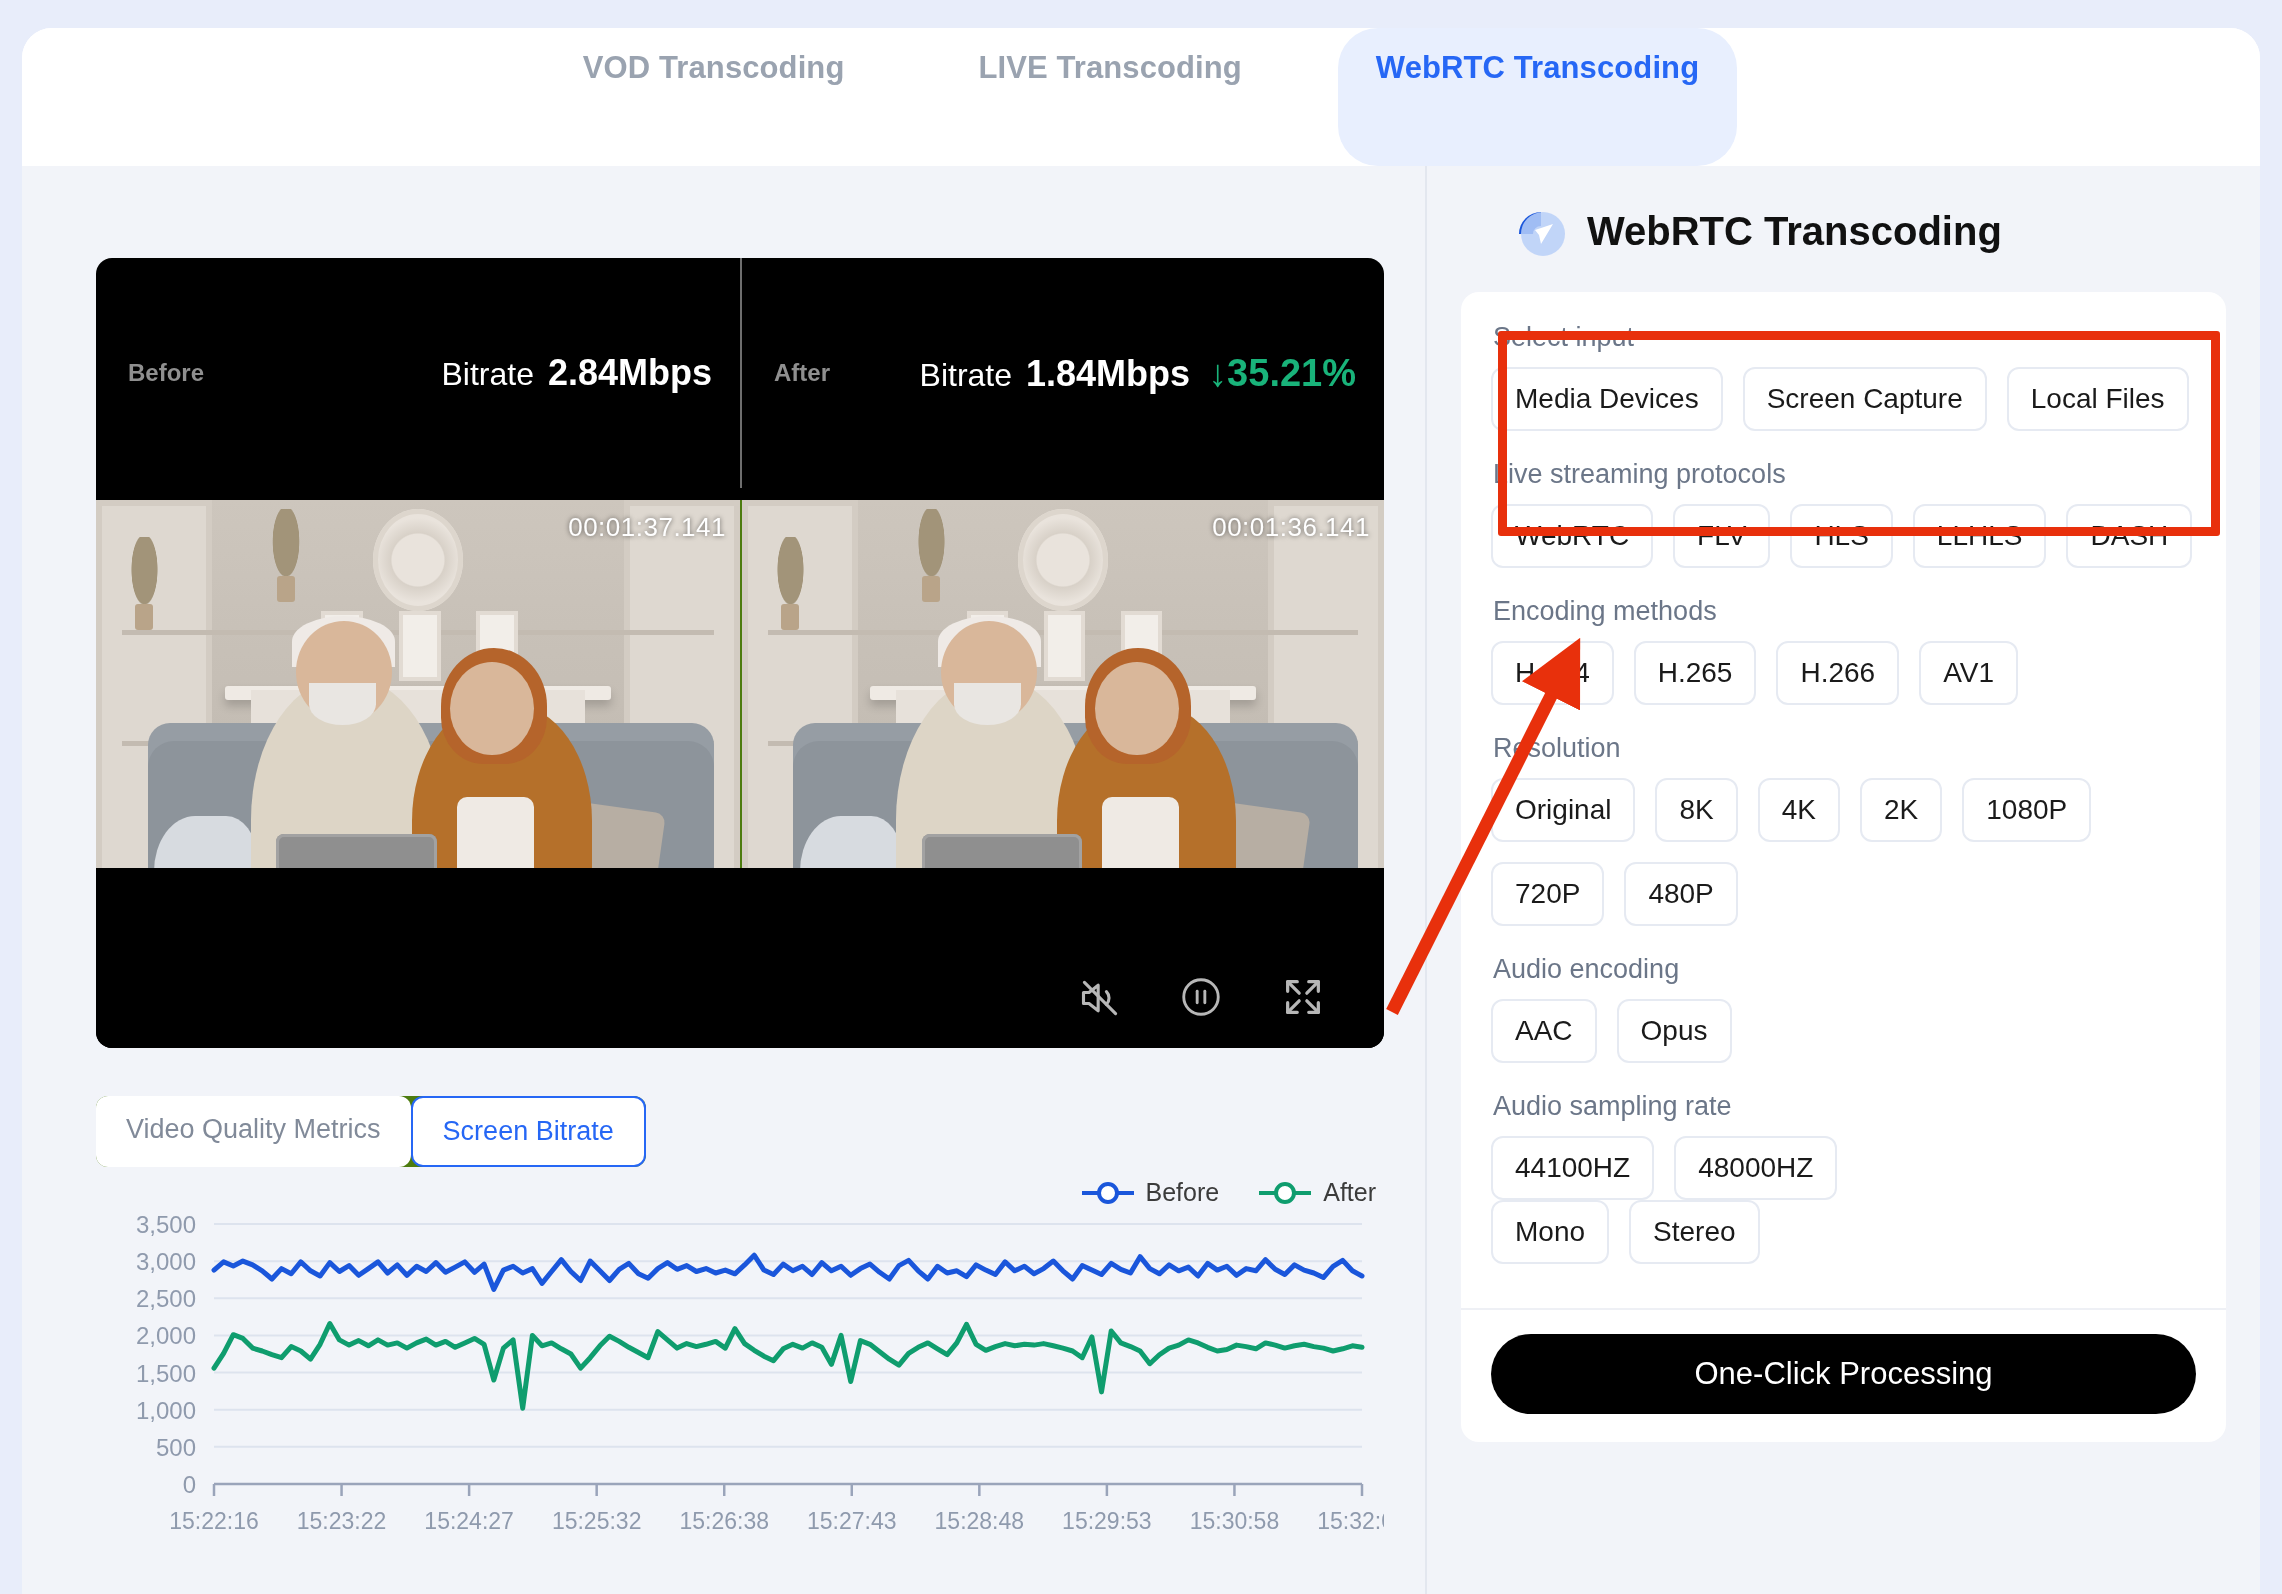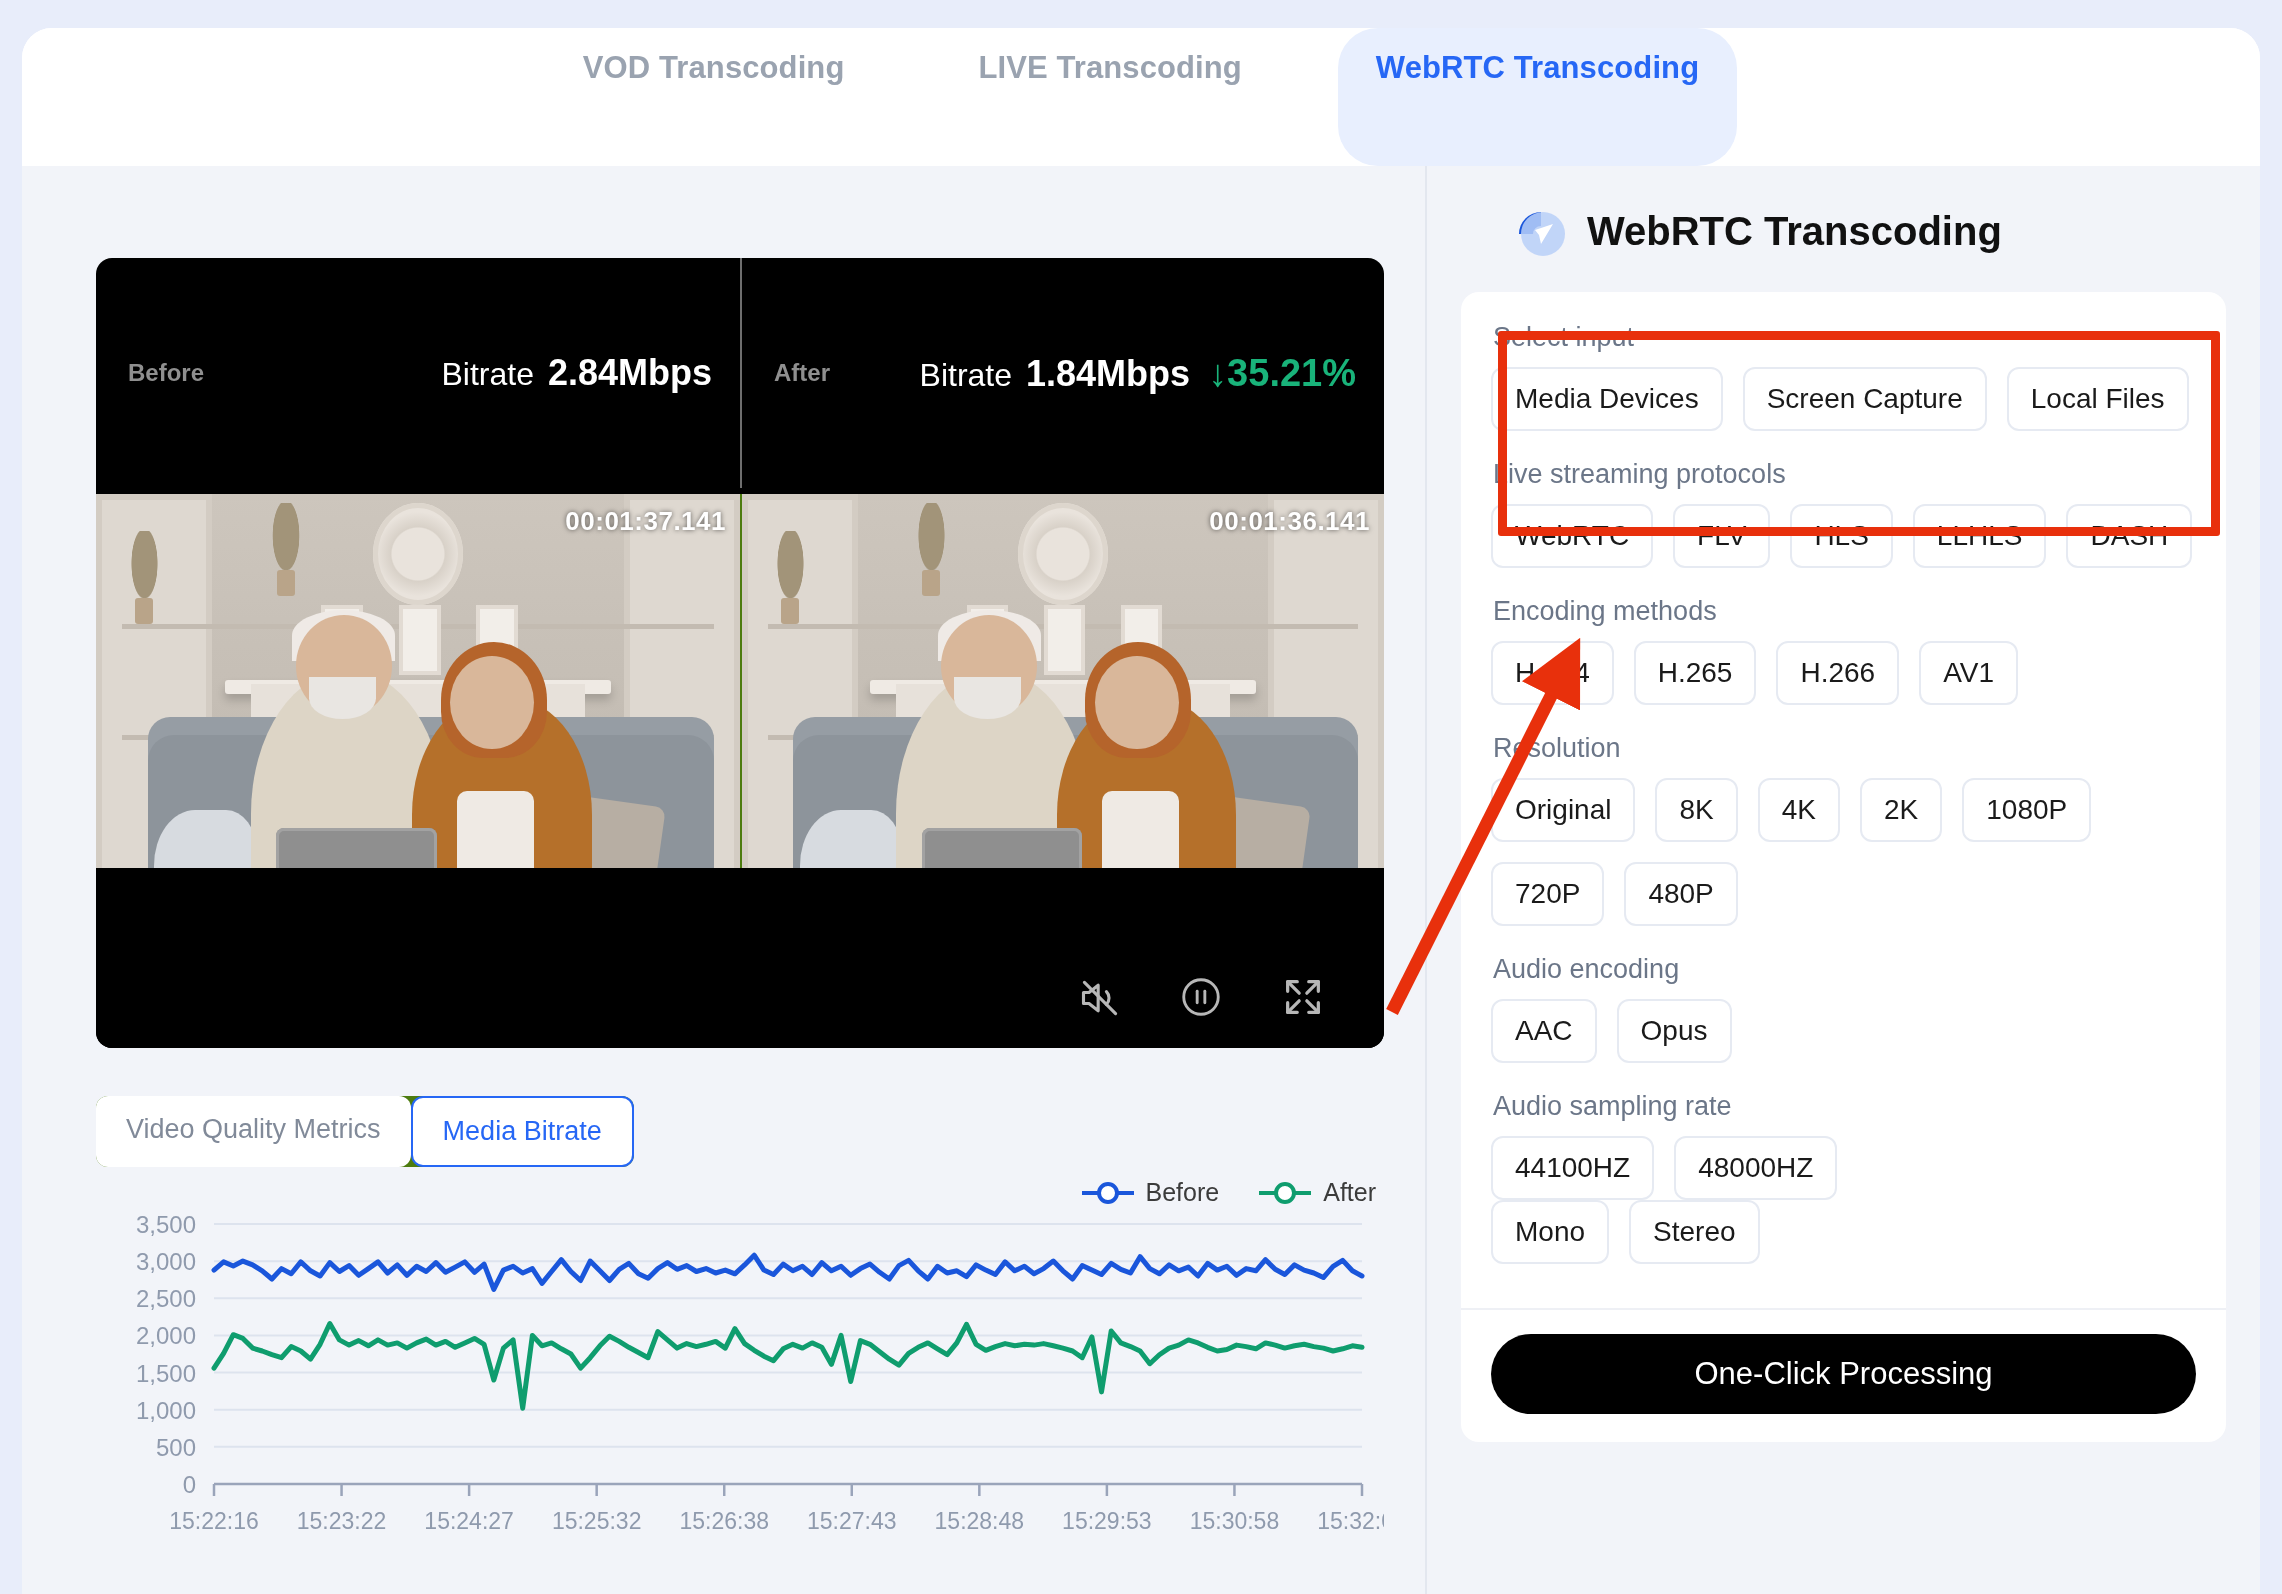--- a/index.html
+++ b/index.html
@@ -111,24 +111,23 @@
   }
   .m-label { font-size: 32px; font-weight: 500; }
   .m-value { font-size: 36px; font-weight: bold; }
   .m-delta {
     font-size: 38px; font-weight: bold;
     color: #19b37a;
     margin-left: 4px;
   }
   .video-frame {
     position: absolute;
-    left: 0; top: 236px;
+    left: 0; top: 242px;
     width: 100%; height: 464px;
     display: flex;
-    font-weight: bold;
   }
   .vf-half {
     width: 50%; height: 100%;
     position: relative;
     overflow: hidden;
   }
   .vf-half.right { border-left: 2px solid #4d7c0f; }
   .ts {
     position: absolute;
     right: 14px; top: 12px;
@@ -466,21 +465,21 @@
                 <line x1="20" y1="20" x2="14" y2="14"></line>
                 <line x1="4" y1="20" x2="10" y2="14"></line>
               </svg>
             </span>
           </div>
         </div>
 
         <div class="chart-block">
           <div class="chart-tabs">
             <div class="ctab">Video Quality Metrics</div>
-            <div class="ctab active">Media Bitrate</div>
+            <div class="ctab active">Screen Bitrate</div>
           </div>
 
           <div class="legend">
             <span class="lg">
               <svg width="56" height="26" viewBox="0 0 56 26">
                 <line x1="2" y1="13" x2="54" y2="13" stroke="#1a56db" stroke-width="4"></line>
                 <circle cx="28" cy="13" r="9" fill="#fff" stroke="#1a56db" stroke-width="4"></circle>
               </svg>
               <span class="lg-txt">Before</span>
             </span>

